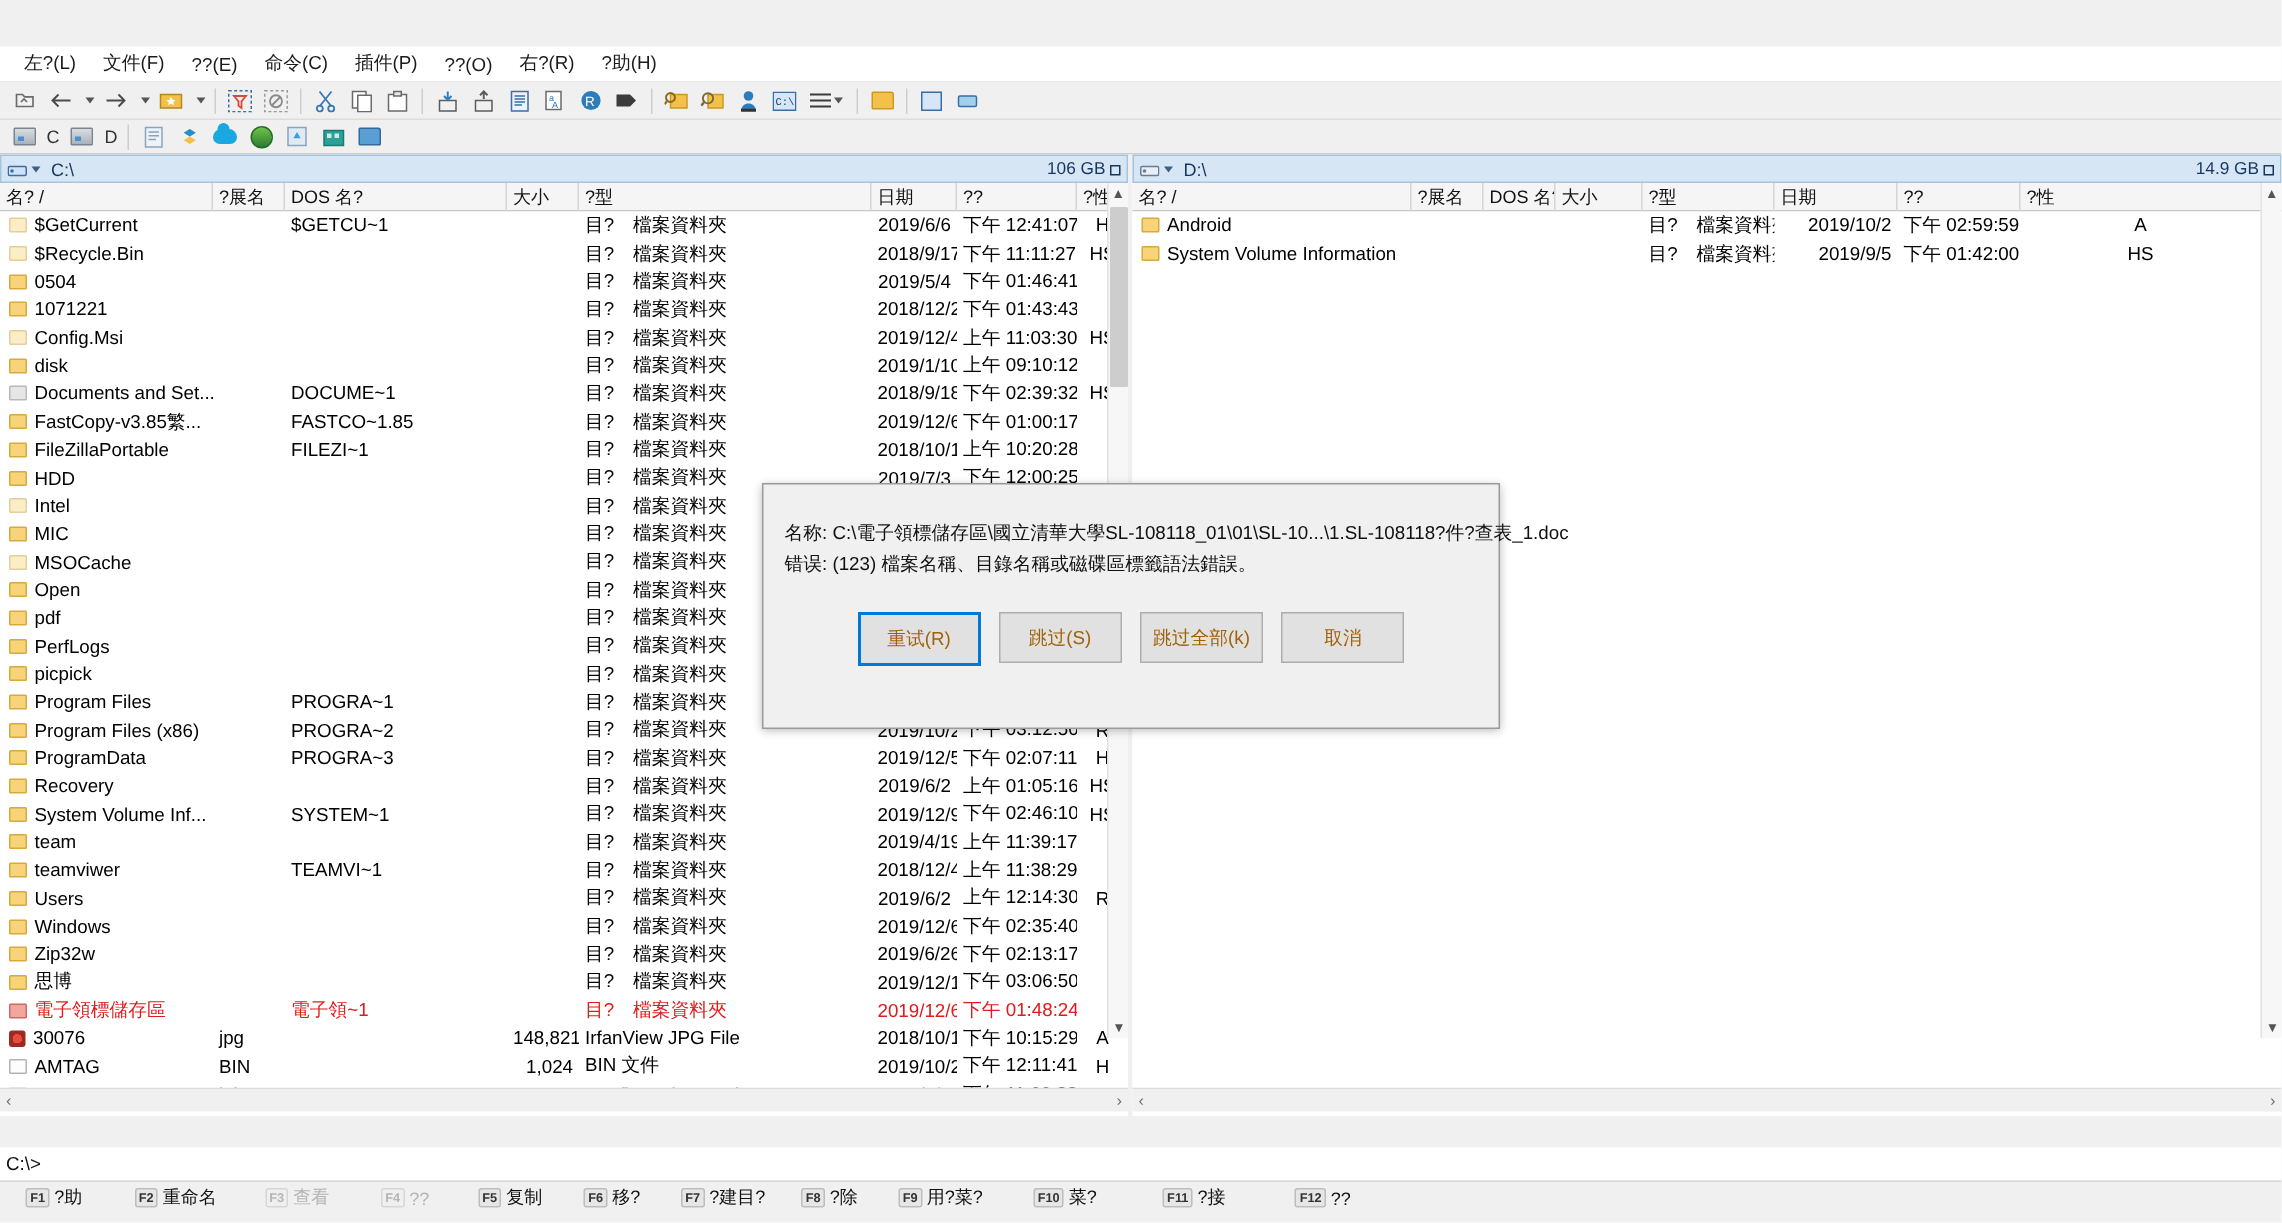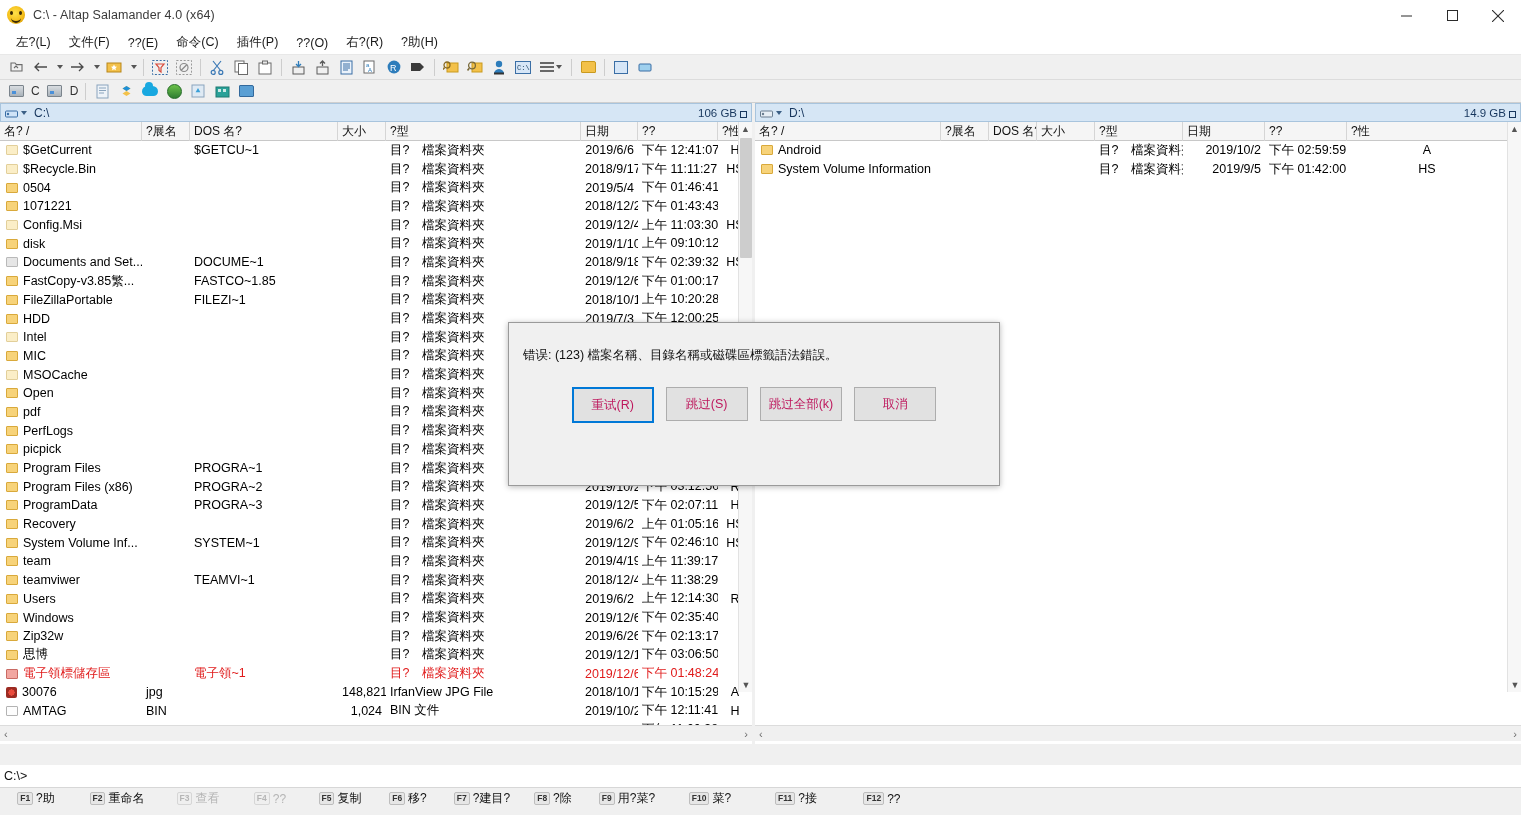--- a/index.html
+++ b/index.html
@@ -181,52 +181,30 @@
   .dlg-title .t { padding-left: 10px; font-size: 12.5px; color: #111; }
   .dlg-close {
     position: absolute; right: 0; top: 0; width: 44px; height: 30px;
     display: flex; align-items: center; justify-content: center;
   }
   .dlg-body { padding: 22px 14px 0 14px; }
   .dlg-body .line { font-size: 12.5px; color: #111; line-height: 21px; white-space: nowrap; }
   .dlg-btns { display: flex; gap: 12px; justify-content: center; margin-top: 21px; }
   .dbtn {
     min-width: 82px; height: 24px; background: #e1e1e1; border: 1px solid #adadad;
-    display: flex; align-items: center; justify-content: center; font-size: 12.5px; color: #be185d;
+    display: flex; align-items: center; justify-content: center; font-size: 12.5px; color: #a16207;
     padding: 16px 8px;
   }
   .dbtn.default { border: 2px solid #0078d7; background: #e1e1e1; }
 </style>
 </head>
 <body>
 
 <div class="app">
 
-  <div class="titlebar">
-    <div class="appicon"></div>
-    <div class="ttl">C:\ - Altap Salamander 4.0 (x64)</div>
-    <div class="wbtns">
-      <div class="wbtn">
-        <svg width="11" height="11" viewBox="0 0 11 11">
-            <line x1="0" y1="6" x2="11" y2="6" stroke="#2b2b2b" stroke-width="1"></line>
-          </svg>
-      </div>
-      <div class="wbtn">
-        <svg width="11" height="11" viewBox="0 0 11 11">
-            <rect x="0.5" y="0.5" width="10" height="10" fill="none" stroke="#2b2b2b" stroke-width="1"></rect>
-          </svg>
-      </div>
-      <div class="wbtn">
-        <svg width="12" height="12" viewBox="0 0 12 12">
-            <line x1="0" y1="0" x2="12" y2="12" stroke="#2b2b2b" stroke-width="1.1"></line>
-            <line x1="12" y1="0" x2="0" y2="12" stroke="#2b2b2b" stroke-width="1.1"></line>
-          </svg>
-      </div>
-    </div>
-  </div>
 
   <div class="menubar">
     <div class="mi">左?(L)</div>
     <div class="mi">文件(F)</div>
     <div class="mi">??(E)</div>
     <div class="mi">命令(C)</div>
     <div class="mi">插件(P)</div>
     <div class="mi">??(O)</div>
     <div class="mi">右?(R)</div>
     <div class="mi">?助(H)</div>
@@ -1004,20 +982,21 @@
         <span>?接</span>
       </div>
       <div class="fnitem" style="width: 80px;">
         <span class="k">F12</span>
         <span>??</span>
       </div>
     </div>
 
   <div class="dlg">
     <div class="dlg-body">
+      <div class="line">名称: C:\電子領標儲存區\國立清華大學SL-108118_01\01\SL-10...\1.SL-108118?件?查表_1.doc</div>
       <div class="line">错误: (123) 檔案名稱、目錄名稱或磁碟區標籤語法錯誤。</div>
       <div class="dlg-btns">
         <div class="dbtn default">重试(R)</div>
         <div class="dbtn">跳过(S)</div>
         <div class="dbtn">跳过全部(k)</div>
         <div class="dbtn">取消</div>
       </div>
     </div>
   </div>
 

